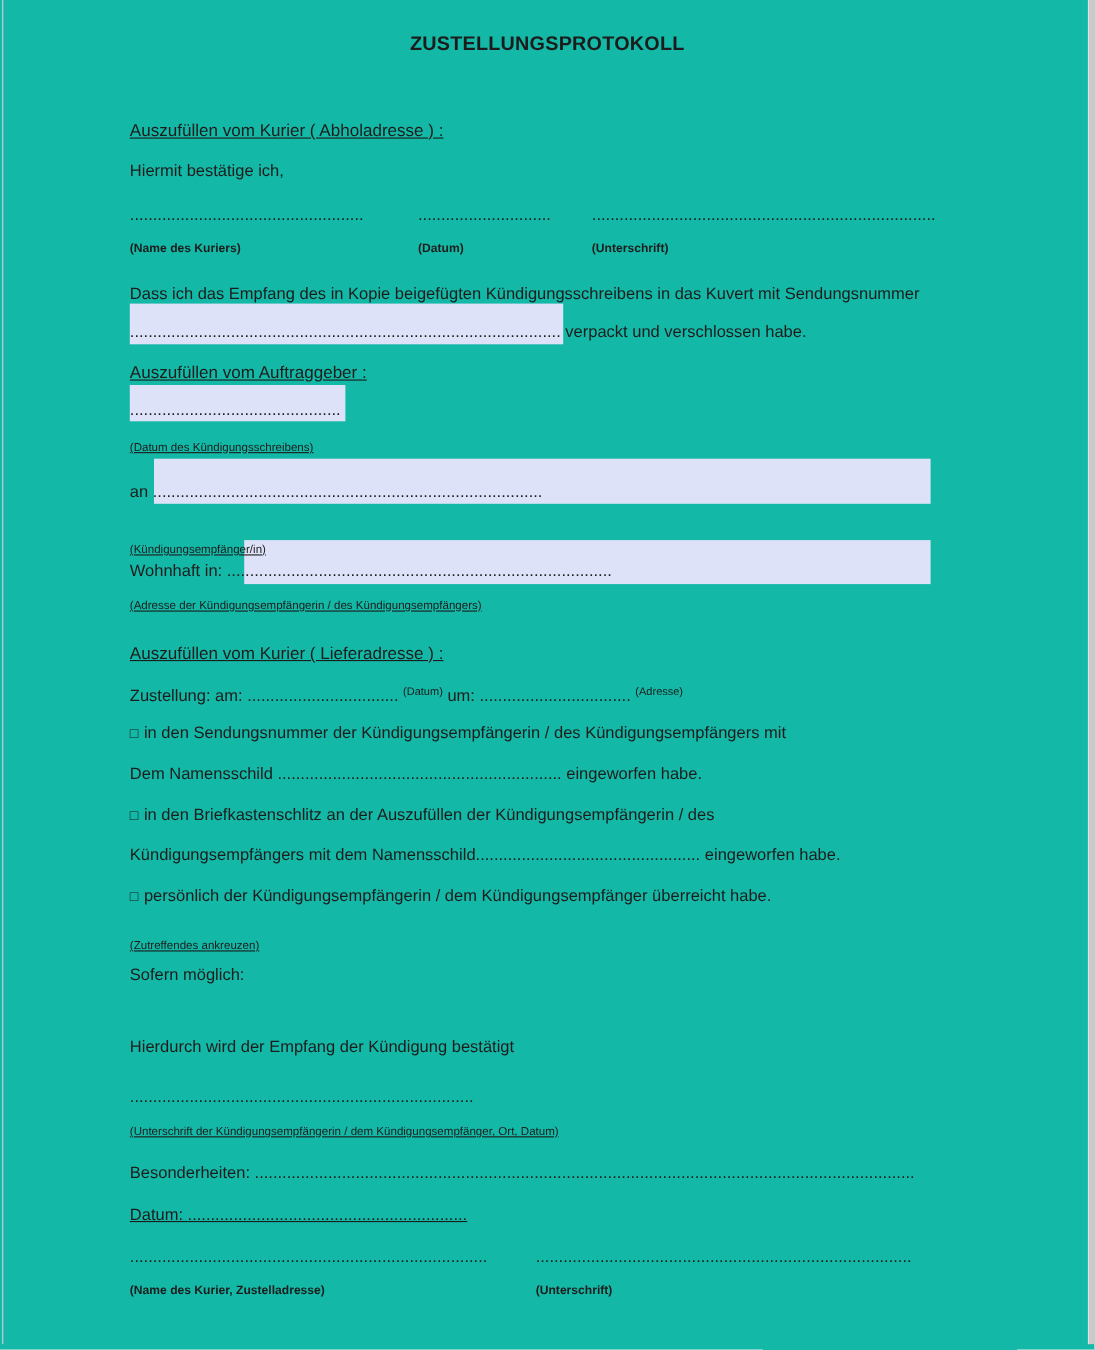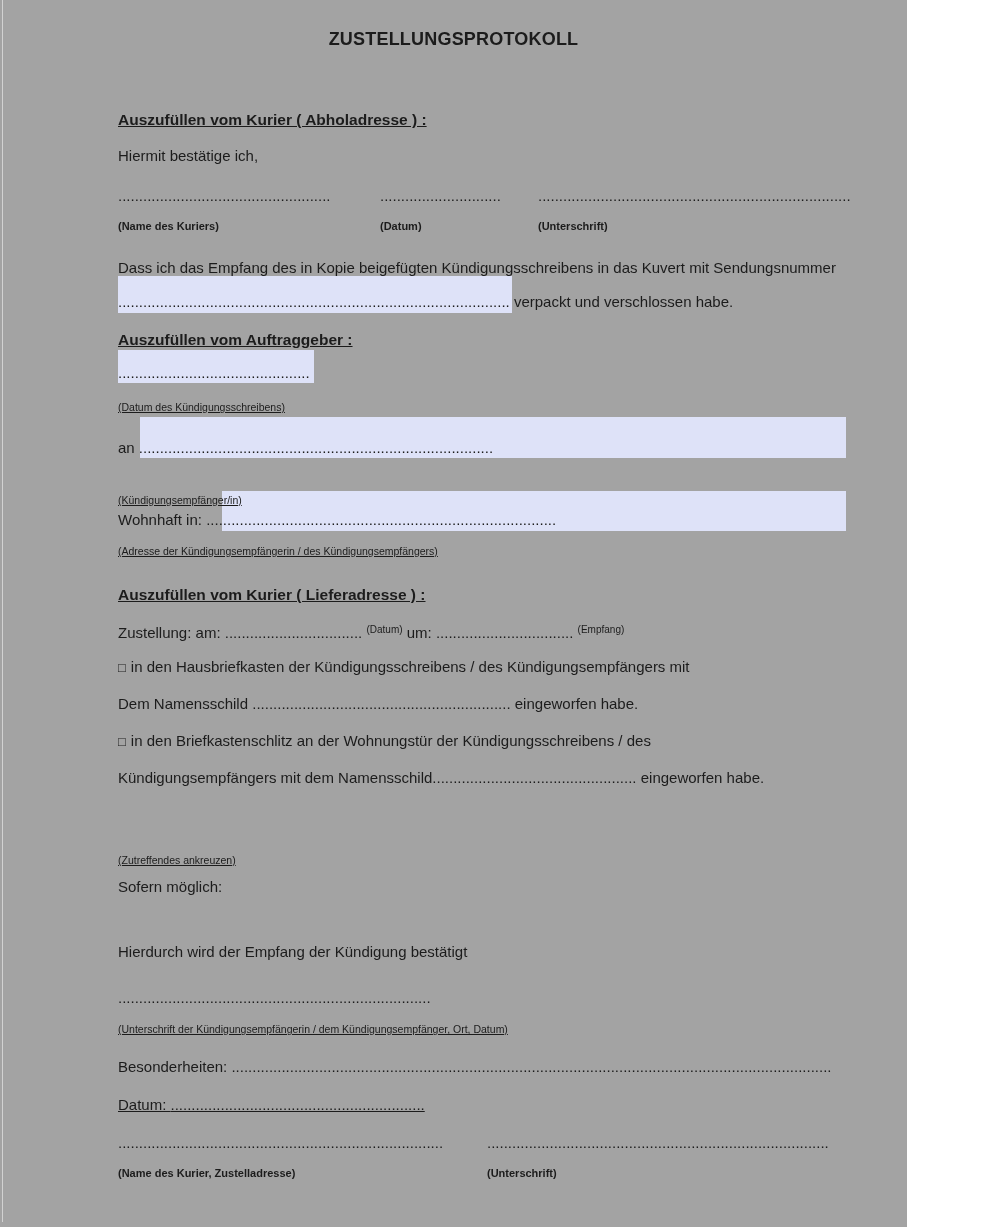--- a/index.html
+++ b/index.html
@@ -1,20 +1,20 @@
 <!DOCTYPE html>
 <html><head>
 <meta charset="utf-8">
 <style>
   html, body { margin: 0; padding: 0; background: #ffffff; }
   .page {
     position: relative;
-    width: 907px;
+    width: 995px;
     height: 1227px;
-    background: #a3a3a3;
+    background: #14b8a6;
     font-family: "Liberation Sans", sans-serif;
     color: #1c1c1c;
     overflow: hidden;
   }
   .edge-left  { position: absolute; left: 2px;  top: 0; width: 1px; height: 1222px; background: #d2d2d2; }
   .edge-right { position: absolute; left: 990px; top: 0; width: 5px; height: 1222px; background: #c9c9c9; }
   .edge-right-line { position: absolute; left: 989px; top: 0; width: 1px; height: 1222px; background: #e2e2e2; }
 
   .line {
     position: absolute;
@@ -25,21 +25,21 @@
     z-index: 2;
   }
   .title-line {
     left: 0; width: 100%;
     text-align: center;
     font-size: 18px;
     font-weight: bold;
     letter-spacing: 0.2px;
   }
   .heading {
-    font-weight: bold;
+    font-weight: normal;
     font-size: 15.5px;
     text-decoration: underline;
   }
   .small  { font-size: 10.5px; line-height: 13px; text-decoration: underline; }
   .smallb { font-size: 11px; font-weight: bold; line-height: 13px; }
   .sup { font-size: 10px; vertical-align: 5px; }
   .checkbox-glyph { font-size: 13px; margin-right: 5px; }
   .hl {
     position: absolute;
     background: #dee2f8;
@@ -80,28 +80,29 @@
   <div class="line small" style="top:401px;">(Datum des Kündigungsschreibens)</div>
 
   <div class="line" style="top:438px;"><span>an </span><span>.....................................................................................</span></div>
   <div class="line small" style="top:494px;">(Kündigungsempfänger/in)</div>
 
   <div class="line" style="top:510px;"><span>Wohnhaft in: </span><span>....................................................................................</span></div>
   <div class="line small" style="top:545px;">(Adresse der Kündigungsempfängerin / des Kündigungsempfängers)</div>
 
   <div class="line heading" style="top:585px;">Auszufüllen vom Kurier ( Lieferadresse ) :</div>
 
-  <div class="line" style="top:620px;"><span>Zustellung: am: </span><span>.................................</span> <span class="sup">(Datum)</span><span> um: </span><span>.................................</span> <span class="sup">(Empfang)</span></div>
+  <div class="line" style="top:620px;"><span>Zustellung: am: </span><span>.................................</span> <span class="sup">(Datum)</span><span> um: </span><span>.................................</span> <span class="sup">(Adresse)</span></div>
 
-  <div class="line" style="top:657px;"><span class="checkbox-glyph">□</span><span>in den Hausbriefkasten der Kündigungsschreibens / des Kündigungsempfängers mit</span></div>
+  <div class="line" style="top:657px;"><span class="checkbox-glyph">□</span><span>in den Sendungsnummer der Kündigungsempfängerin / des Kündigungsempfängers mit</span></div>
   <div class="line" style="top:694px;text-align:right;"><span>Dem Namensschild </span><span>..............................................................</span><span> eingeworfen habe.</span></div>
 
-  <div class="line" style="top:731px;"><span class="checkbox-glyph">□</span><span>in den Briefkastenschlitz an der Wohnungstür der Kündigungsschreibens / des</span></div>
+  <div class="line" style="top:731px;"><span class="checkbox-glyph">□</span><span>in den Briefkastenschlitz an der Auszufüllen der Kündigungsempfängerin / des</span></div>
   <div class="line" style="top:768px;"><span>Kündigungsempfängers mit dem Namensschild</span><span>.................................................</span><span> eingeworfen habe.</span></div>
 
+  <div class="line" style="top:805px;"><span class="checkbox-glyph">□</span><span>persönlich der Kündigungsempfängerin / dem Kündigungsempfänger überreicht habe.</span></div>
 
   <div class="line small" style="top:854px;">(Zutreffendes ankreuzen)</div>
 
   <div class="line" style="top:877px;">Sofern möglich:</div>
   <div class="line" style="top:914px;margin-top:28px;">Hierdurch wird der Empfang der Kündigung bestätigt</div>
   <div class="line" style="top:988px;">...........................................................................</div>
   <div class="line small" style="top:1023px;">(Unterschrift der Kündigungsempfängerin / dem Kündigungsempfänger, Ort, Datum)</div>
 
   <div class="line" style="top:1057px;"><span>Besonderheiten: </span><span>................................................................................................................................................</span></div>
   <div class="line" style="top:1095px;text-decoration:underline;"><span>Datum: </span><span>.............................................................</span></div>

